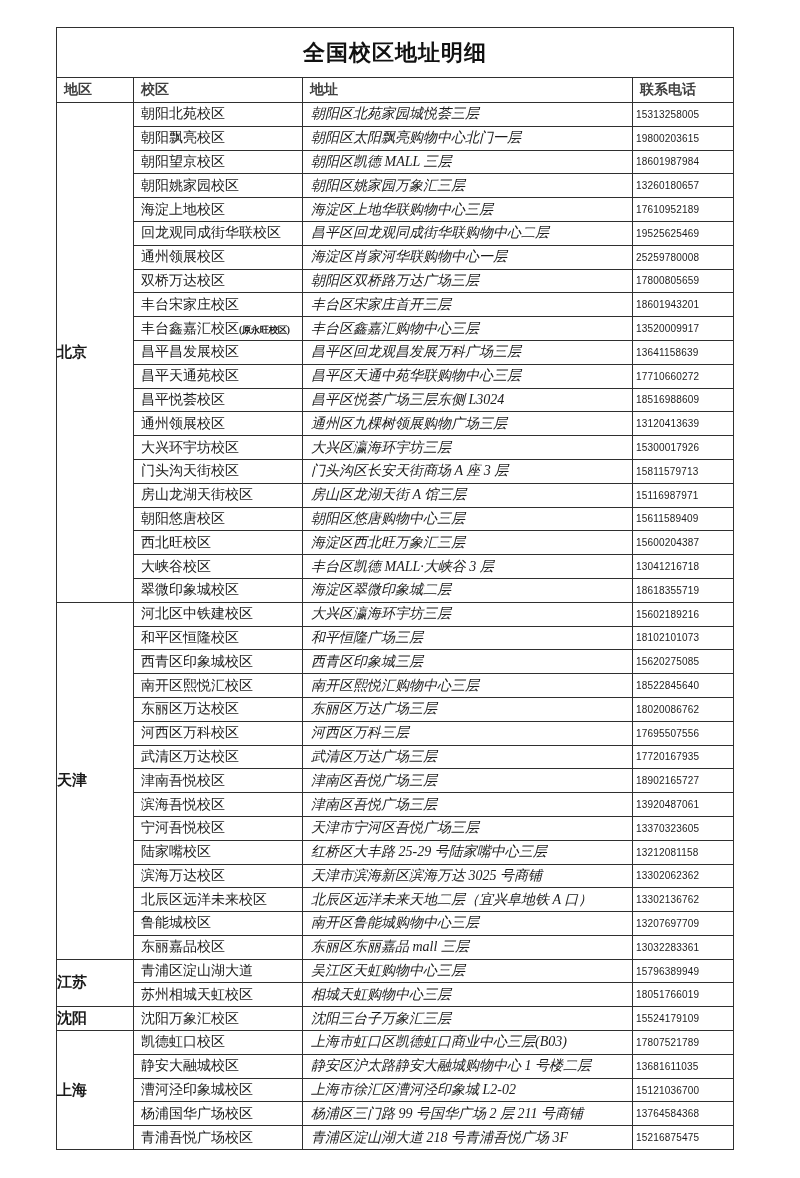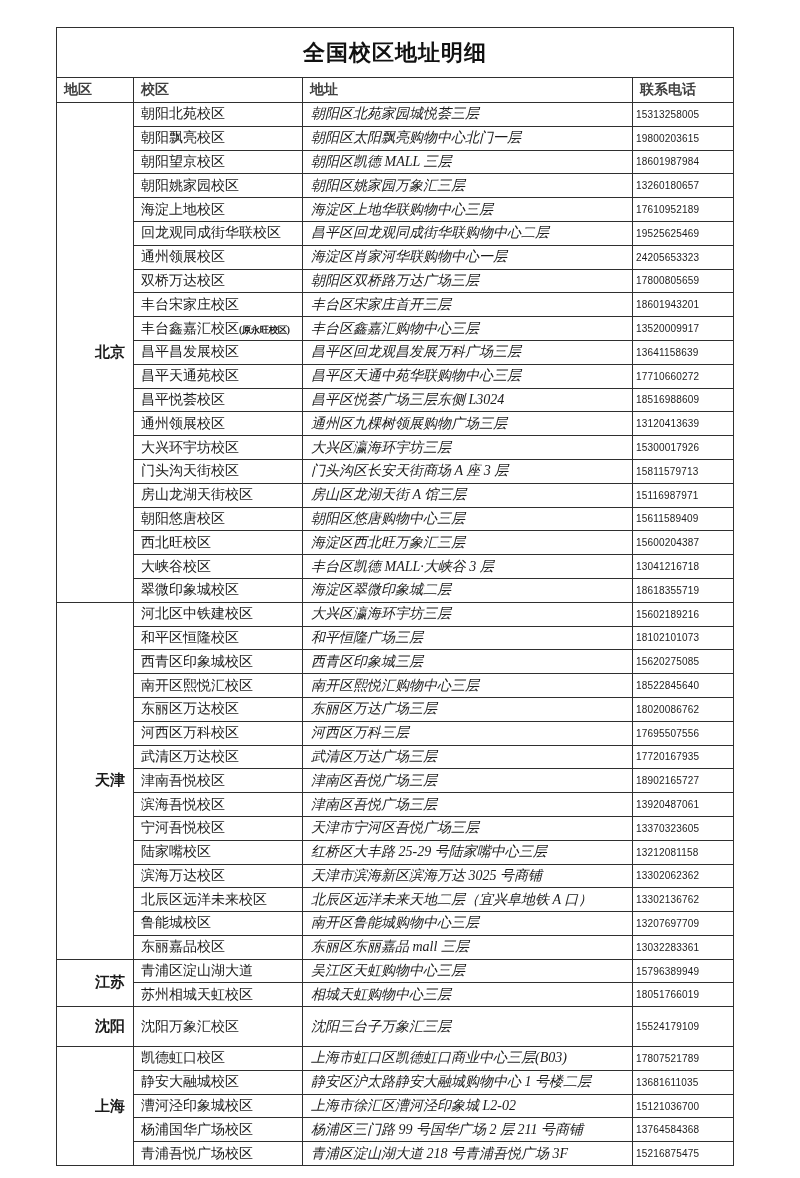--- a/index.html
+++ b/index.html
@@ -21,21 +21,21 @@
   .title-cell{
     height:47px;text-align:center;font-weight:bold;font-size:22px;
     letter-spacing:1px;color:#111;
   }
   tr.colhead th{
     height:24px;text-align:left;font-weight:bold;font-size:14px;
     padding:0 0 0 7px;color:#404040;
   }
   tbody td{height:22.8px;font-size:14px;}
   td.region{
-    text-align:right;font-weight:bold;font-size:15px;padding:8px;
+    text-align:left;font-weight:bold;font-size:15px;padding:0;
   }
   td.campus-cell{padding:0 2px 0 7px;}
   td.address-cell{padding:0 2px 0 8px;font-style:italic;}
   td.phone-cell{
     padding:0 2px 0 3px;
     font-family:"Liberation Sans","DejaVu Sans",sans-serif;
     font-size:10px;letter-spacing:.2px;
   }
   .note{font-size:9.5px;font-weight:bold;letter-spacing:-.5px;}
 </style>
@@ -89,21 +89,21 @@
           <td class="phone-cell">17610952189</td>
         </tr>
         <tr>
           <td class="campus-cell"><span>回龙观同成街华联校区</span></td>
           <td class="address-cell">昌平区回龙观同成街华联购物中心二层</td>
           <td class="phone-cell">19525625469</td>
         </tr>
         <tr>
           <td class="campus-cell"><span>通州领展校区</span></td>
           <td class="address-cell">海淀区肖家河华联购物中心一层</td>
-          <td class="phone-cell">24205653323</td>
+          <td class="phone-cell">25259780008</td>
         </tr>
         <tr>
           <td class="campus-cell"><span>双桥万达校区</span></td>
           <td class="address-cell">朝阳区双桥路万达广场三层</td>
           <td class="phone-cell">17800805659</td>
         </tr>
         <tr>
           <td class="campus-cell"><span>丰台宋家庄校区</span></td>
           <td class="address-cell">丰台区宋家庄首开三层</td>
           <td class="phone-cell">18601943201</td>

